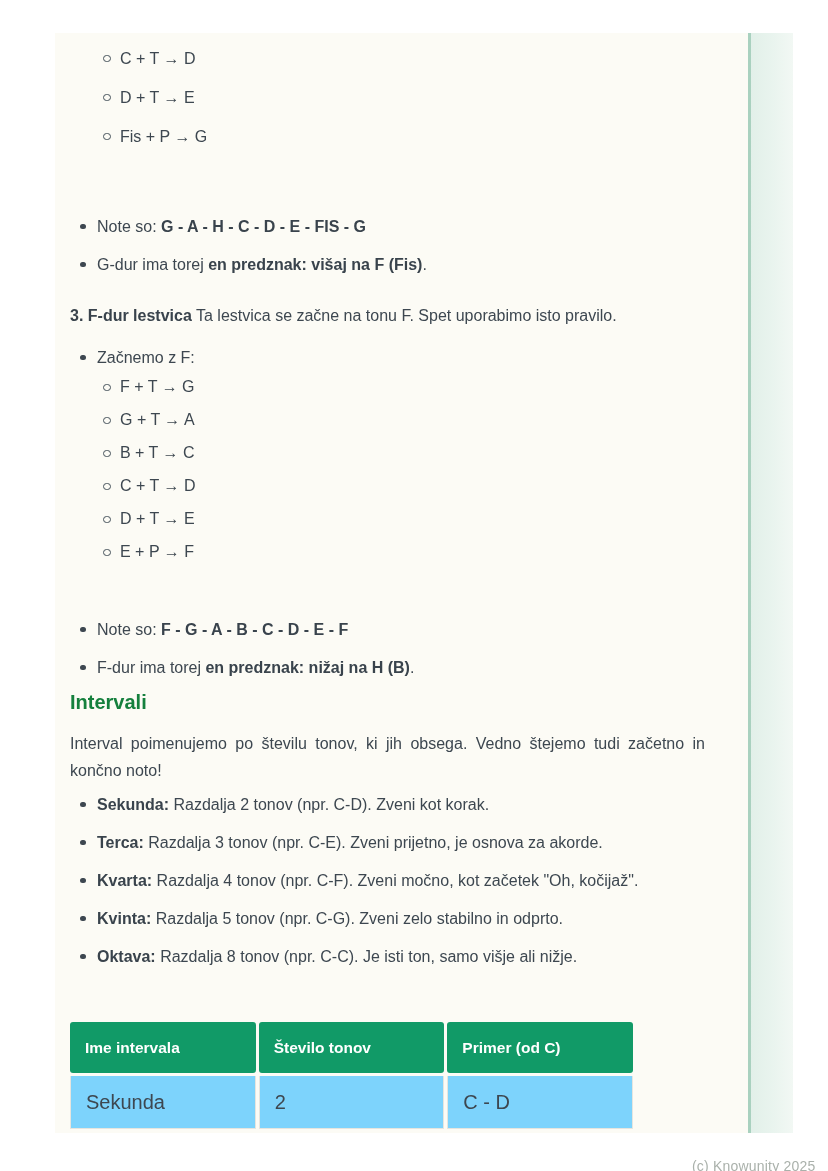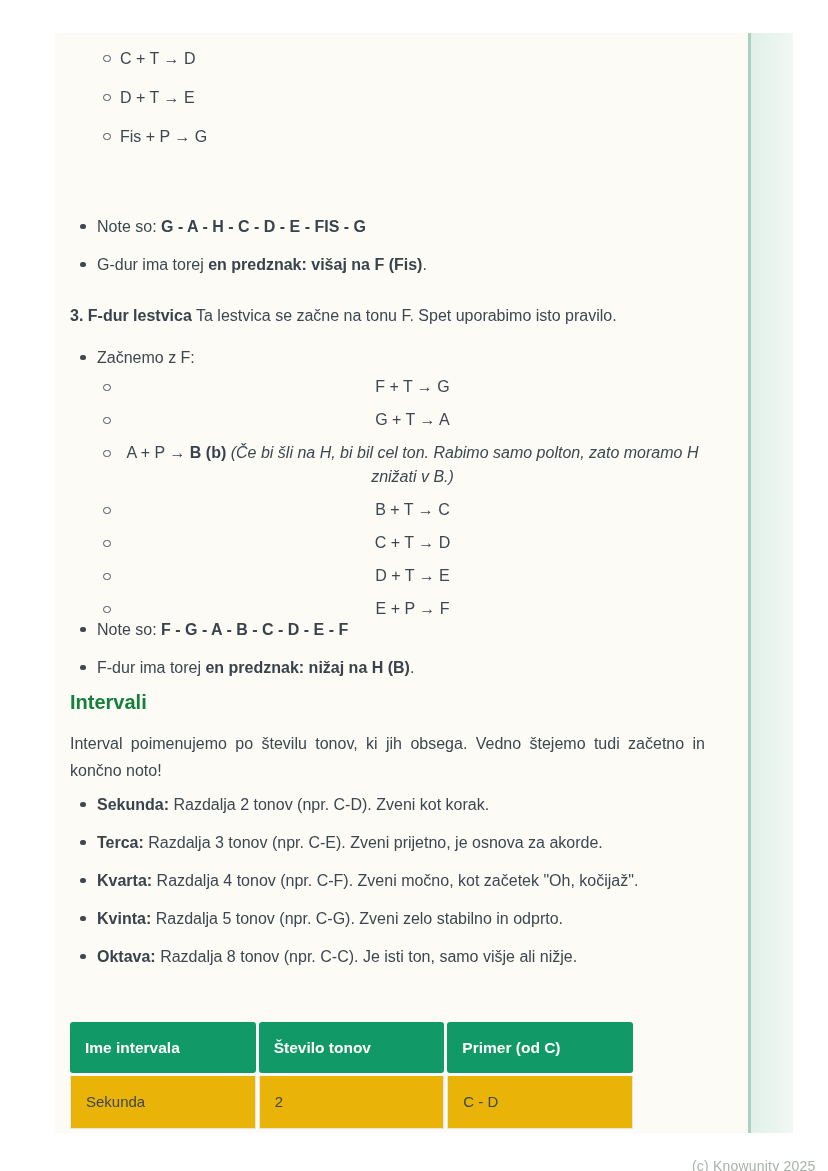--- a/index.html
+++ b/index.html
@@ -23,35 +23,35 @@
   ul.nested > li { position:relative; padding-left:17px; line-height:25px; }
   ul.nested > li::before { content:""; position:absolute; left:0; top:8.5px;
     width:5.5px; height:5.5px; border:1.4px solid #46525b; border-radius:50%; background:transparent; }
 
   .sec1 { top:13px; }
   .sec1 > li { margin-bottom:14px; }
   .sec2 { top:181px; }
   .sec3 { top:270px; }
   .sec4 { top:312px; }
   .sec4 ul.nested { margin-left:6px; margin-top:5px; }
-  .sec4 ul.nested > li { line-height:24px; margin-bottom:9px;text-align:center; }
+  .sec4 ul.nested > li { line-height:24px; margin-bottom:9px; }
   .sec5 { top:584px; }
   .sec6 { top:657px; font-size:20px; line-height:24px; font-weight:700; color:#15803d; }
   .sec7 { top:697px; line-height:27px; text-align:justify; }
   .sec8 { top:759px; }
   .sec8 > li { margin-bottom:11px; }
 
   
   .tbl { position:absolute; top:989px; left:0; width:563px; }
   .thead, .trow { display:flex; gap:3px; }
   .th { flex:1; background:#119a67; color:#ffffff; font-weight:700; font-size:15.5px;
     line-height:19px; padding:16px 15px; border-radius:3px; }
   .trow { margin-top:3px; }
-  .td { flex:1; background:#eab308; border:1px solid #e6e5df; border-top:none;
-    padding:16px 15px; font-size:15px; line-height:20px; }
+  .td { flex:1; background:#7dd3fc; border:1px solid #e6e5df; border-top:none;
+    padding:16px 15px; font-size:20px; line-height:20px; }
 
   .watermark { position:absolute; left:692px; top:1158px; font-size:14px;
     color:#aab1ab; z-index:5; letter-spacing:0.2px; }
 </style>
 </head>
 <body>
 
 <div class="page">
   <div class="side-strip"></div>
 
@@ -68,21 +68,20 @@
       <li><span>G-dur ima torej </span><b>en predznak: višaj na F (Fis)</b><span>.</span></li>
     </ul>
 
     <p class="sec sec3"><b>3. F-dur lestvica</b><span> Ta lestvica se začne na tonu F. Spet uporabimo isto pravilo.</span></p>
 
     <ul class="sec sec4 top">
       <li><span>Začnemo z F:</span>
         <ul class="nested">
           <li><span>F + T → G</span></li>
           <li><span>G + T → A</span></li>
-          <li><span>A + P → </span><b>B (b)</b><i> (Če bi šli na H, bi bil cel ton. Rabimo samo polton, zato moramo H znižati v B.)</i></li>
           <li><span>B + T → C</span></li>
           <li><span>C + T → D</span></li>
           <li><span>D + T → E</span></li>
           <li><span>E + P → F</span></li>
         </ul>
       </li>
     </ul>
 
     <ul class="sec sec5 top">
       <li><span>Note so: </span><b>F - G - A - B - C - D - E - F</b></li>

